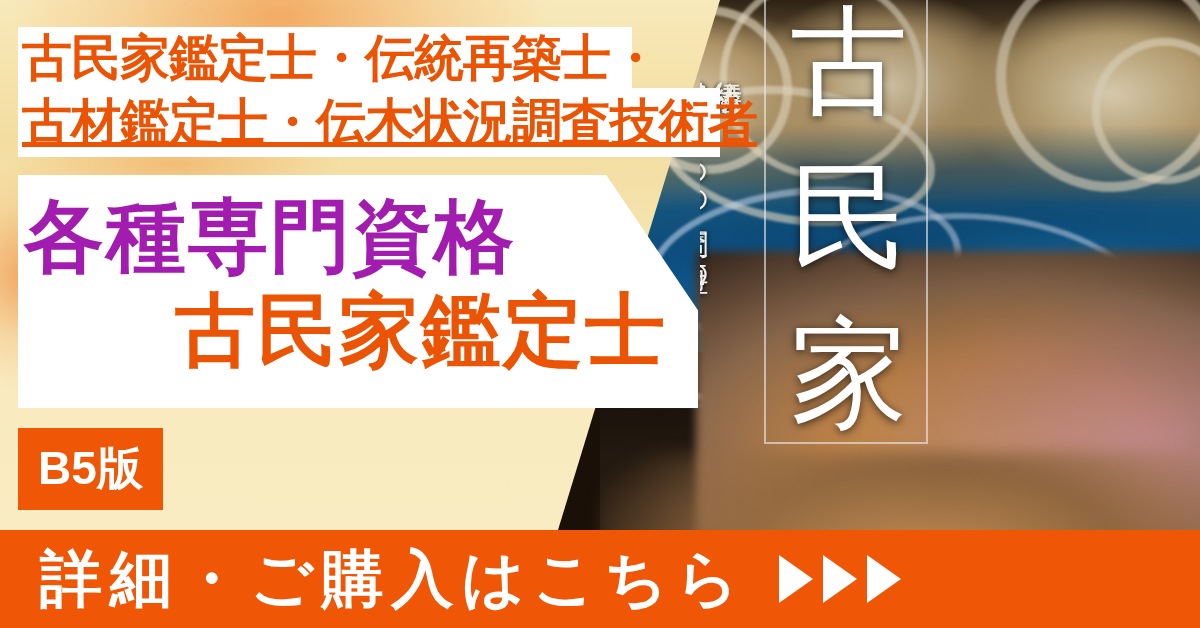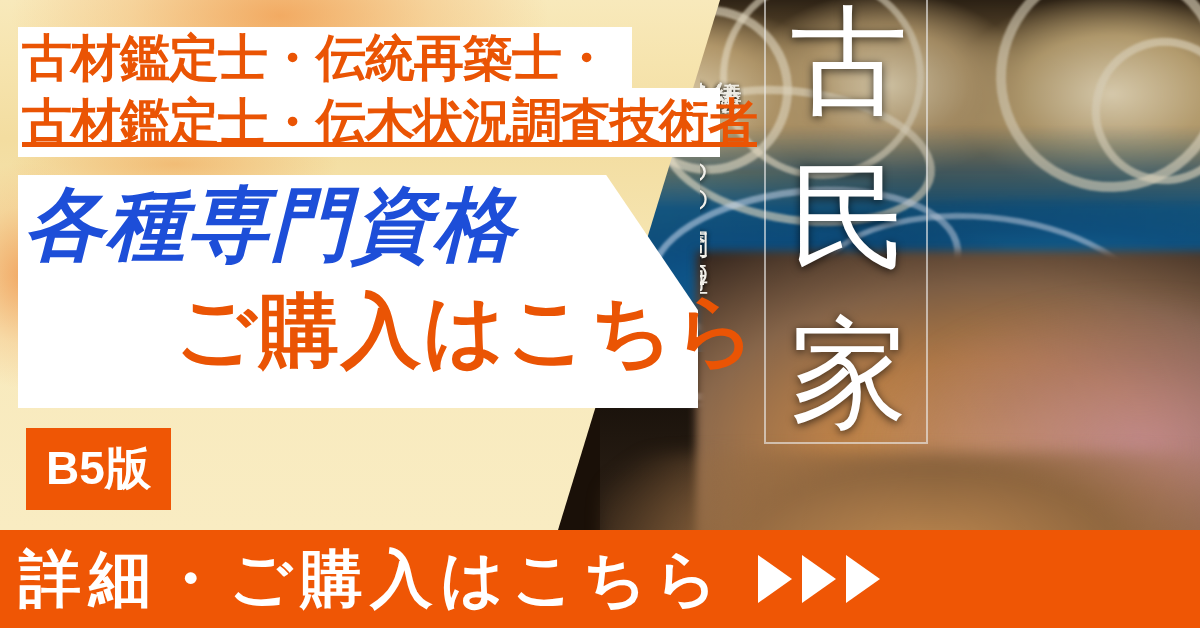--- a/index.html
+++ b/index.html
@@ -168,57 +168,56 @@
   
   .hl{
     position:absolute;color:#ea5404;
     font-weight:700;white-space:nowrap;
     font-family:"Liberation Sans","DejaVu Sans",sans-serif;
   }
   #hl-1{ left:22px; top:28px; font-size:50px; line-height:60px; letter-spacing:-1px; }
   #hl-2{ left:22px; top:90px; font-size:50px; line-height:64px; letter-spacing:-1px;text-decoration:underline; }
 
   #hl-3{
-    position:absolute;left:24px;top:177px;
-    color:#1d4ed8;font-weight:700;font-size:80px;line-height:96px;
-    letter-spacing:2px;white-space:nowrap;font-style:italic;
+    position:absolute;left:24px;top:189px;
+    color:#a21caf;font-weight:700;font-size:80px;line-height:96px;
+    letter-spacing:2px;white-space:nowrap;
   }
   #hl-4{
     position:absolute;left:175px;top:283px;
     color:#ea5404;font-weight:700;font-size:80px;line-height:96px;
     letter-spacing:2px;white-space:nowrap;
   }
 
   
   #price-row{
     position:absolute;left:18px;top:428px;height:82px;
     display:flex;align-items:center;gap:22px;
   }
   #badge-b5{
     width:145px;height:82px;background:#ef5605;
     display:flex;align-items:center;justify-content:center;
     color:#ffffff;font-weight:700;font-size:46px;letter-spacing:0;
     white-space:nowrap;
-    margin-left:8px;
   }
   #price-text{
     color:#ea5404;font-size:52px;font-weight:400;white-space:nowrap;
     font-family:"Liberation Sans","DejaVu Sans",sans-serif;
     letter-spacing:-1px;
   }
 
   
   #cta-bar{
     position:absolute;left:0;top:530px;width:1200px;height:98px;
     background:#ef5605;
     display:flex;align-items:center;
   }
   #cta-inner{
     display:flex;align-items:center;gap:26px;
-    margin-left:19px;
+    margin-left:40px;
   }
   #cta-text{
     color:#ffffff;font-weight:700;font-size:62px;letter-spacing:8px;
     white-space:nowrap;line-height:1;
     font-family:"Liberation Sans","DejaVu Sans",sans-serif;
   }
   #cta-arrows{
     display:flex;align-items:center;gap:10px;margin-left:6px;
   }
   .tri{
@@ -269,24 +268,24 @@
     <span class="seg seg-2">古民家活用のための調査と再生の</span>
   </div>
 
   <div class="cream-panel"></div>
   <div class="cream-wash"></div>
 
   <div class="white-box" id="box-line1"></div>
   <div class="white-box" id="box-line2"></div>
   <div class="white-box" id="box-main"></div>
 
-  <div class="hl" id="hl-1">古材鑑定士・伝統再築士・</div>
+  <div class="hl" id="hl-1">古民家鑑定士・伝統再築士・</div>
   <div class="hl" id="hl-2">古材鑑定士・伝木状況調査技術者</div>
   <div id="hl-3">各種専門資格</div>
-  <div id="hl-4">ご購入はこちら</div>
+  <div id="hl-4">古民家鑑定士</div>
 
   <div id="price-row">
     <div id="badge-b5">B5版</div>
   </div>
 
   <div id="cta-bar">
     <div id="cta-inner">
       <div id="cta-text">詳細・ご購入はこちら</div>
       <div id="cta-arrows">
         <span class="tri"></span>

